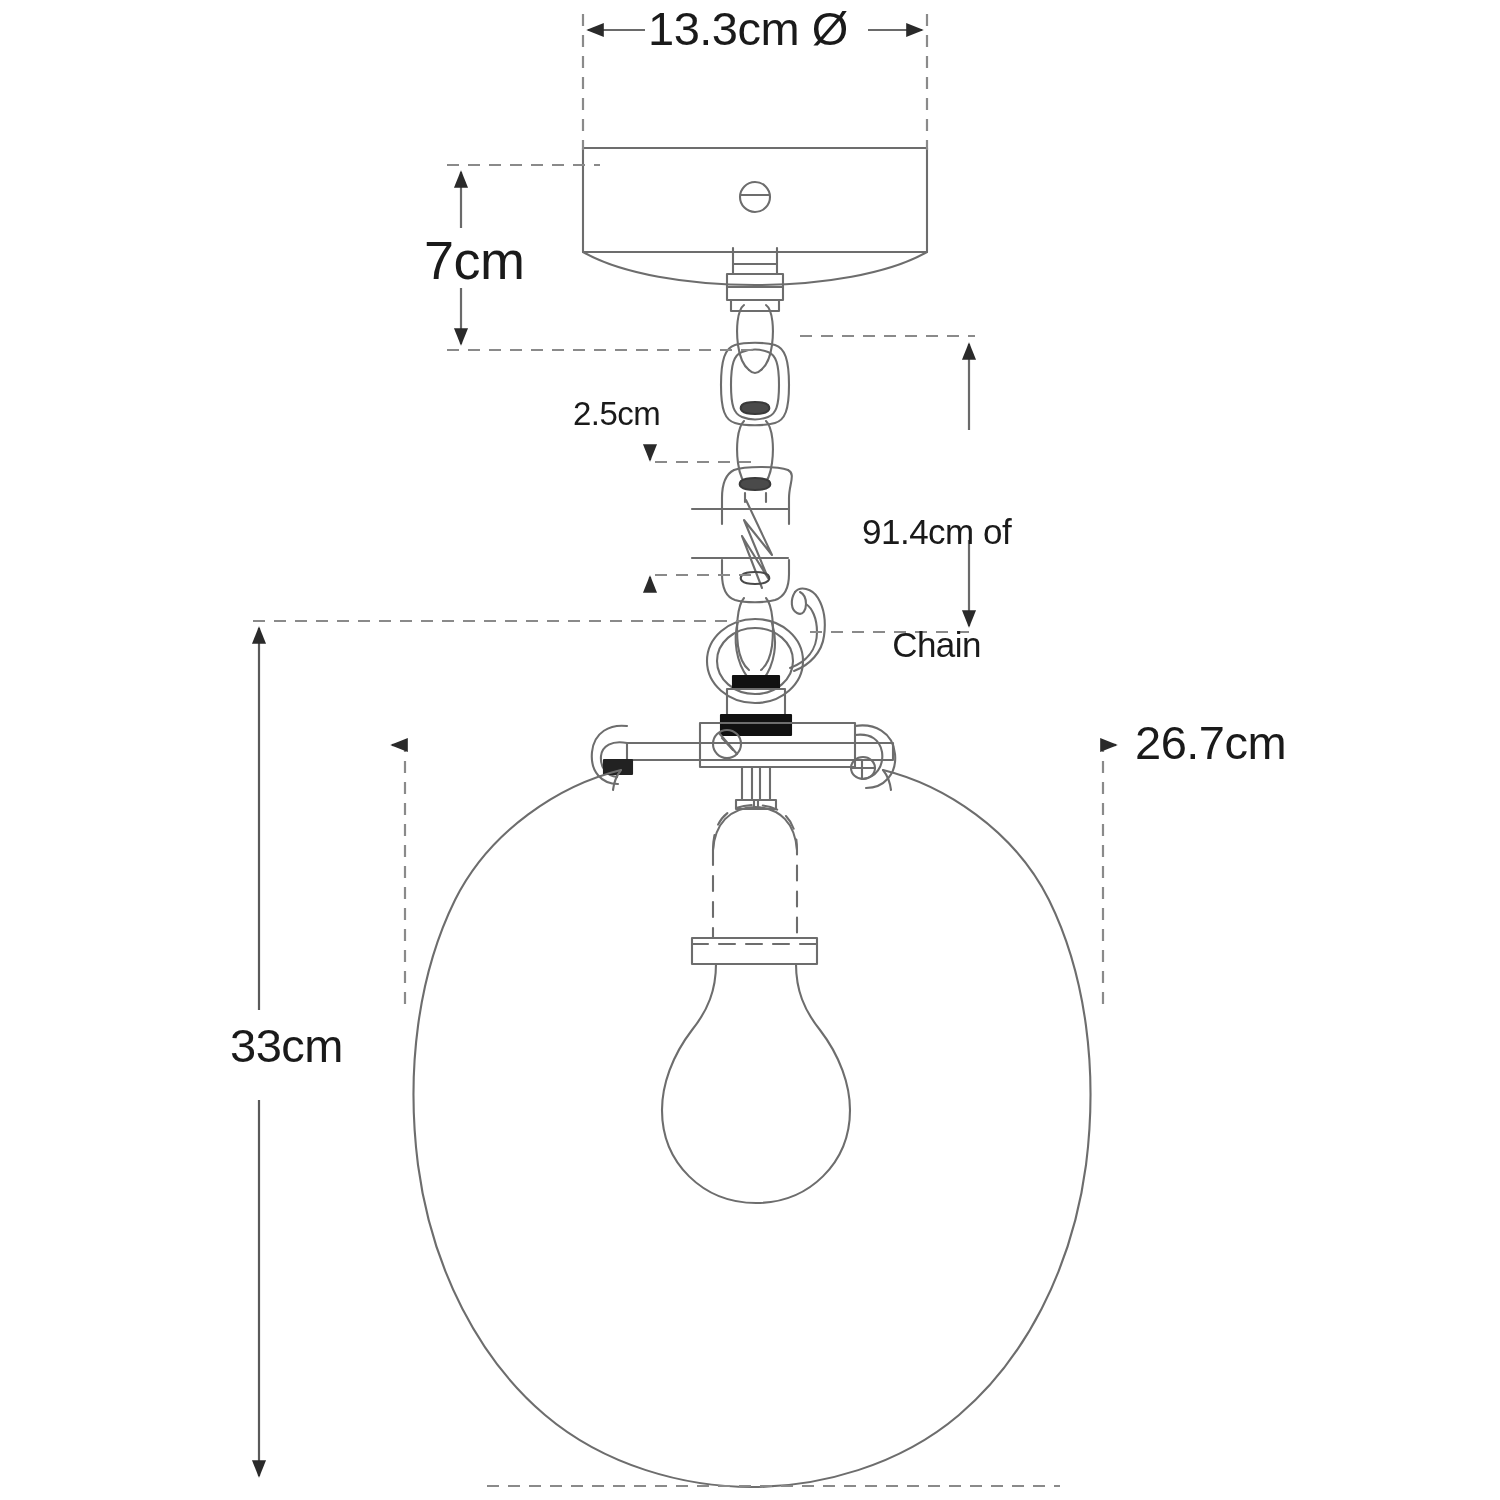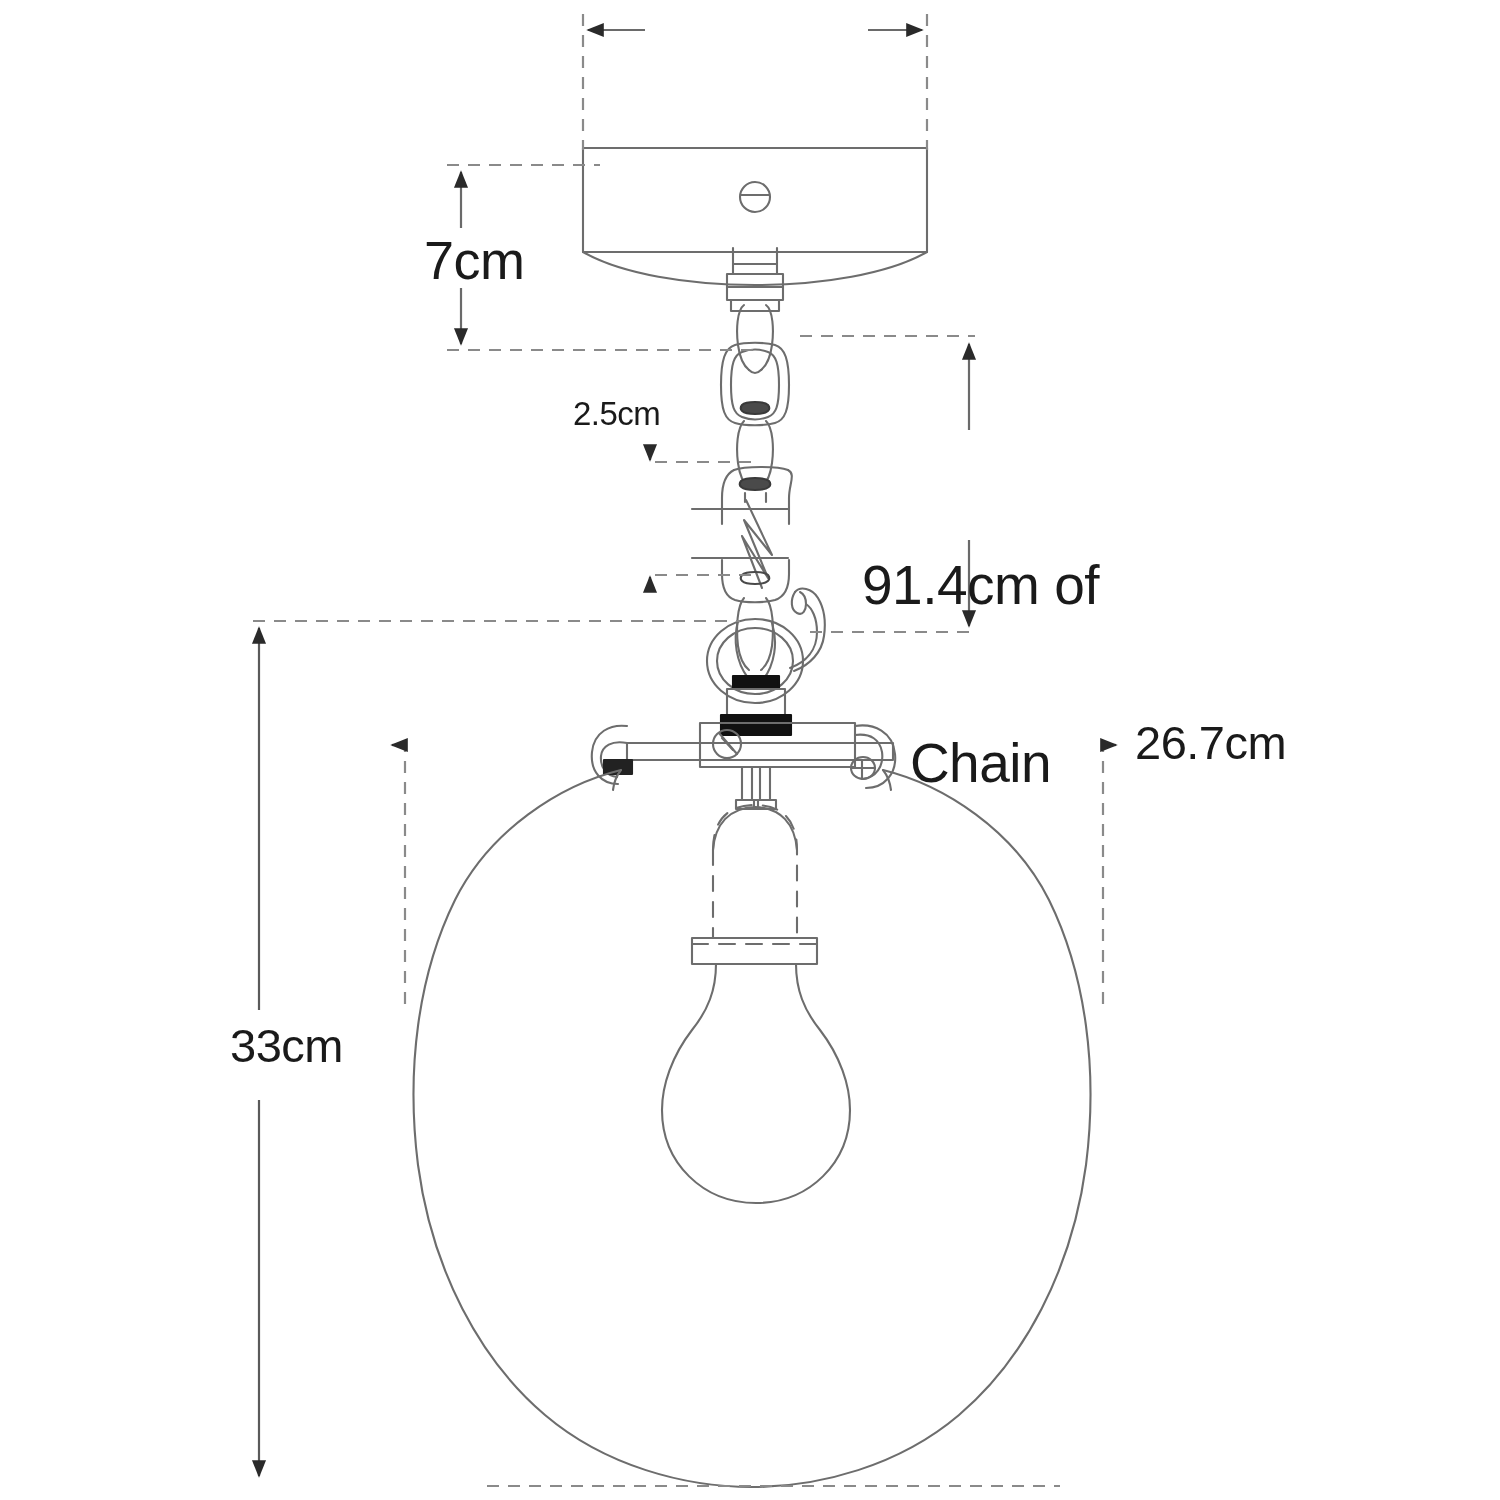--- a/index.html
+++ b/index.html
@@ -26,21 +26,21 @@
     position: absolute;
     color: #1a1a1a;
     font-family: "Liberation Sans", sans-serif;
     white-space: pre;
     line-height: 1.08;
     letter-spacing: -0.5px;
   }
   .lbl-dia   { left: 648px;  top: 4px;    font-size: 47px; }
   .lbl-7cm   { left: 424px;  top: 231px;  font-size: 54px; }
   .lbl-25    { left: 573px;  top: 396px;  font-size: 33px; }
-  .lbl-chain { left: 862px;  top: 437px;  font-size: 55px; text-align: center; }
+  .lbl-chain { left: 862px;  top: 437px;  font-size: 35px; text-align: center; }
   .lbl-267   { left: 1135px; top: 718px;  font-size: 47px; }
   .lbl-33    { left: 230px;  top: 1021px; font-size: 47px; }
 </style>
 </head>
 <body>
 
 <div id="sheet">
 
   <svg width="1500" height="1500" viewBox="0 0 1500 1500">
     <defs>
@@ -250,20 +250,21 @@
 
       <g stroke="#8a8a8a" stroke-width="2.2" fill="none">
         <line x1="253" y1="621" x2="740" y2="621" stroke-dasharray="12 9"></line>
         <line x1="487" y1="1486" x2="1060" y2="1486" stroke-dasharray="12 9"></line>
         <line x1="259" y1="1010" x2="259" y2="628" stroke="#5a5a5a" marker-end="url(#ahEnd)"></line>
         <line x1="259" y1="1100" x2="259" y2="1476" stroke="#5a5a5a" marker-end="url(#ahEnd)"></line>
       </g>
     </g>
   </svg>
 
+  <div class="dim-label lbl-dia">13.3cm Ø</div>
 
   <div class="dim-label lbl-7cm">7cm</div>
 
   <div class="dim-label lbl-25">2.5cm</div>
 
   <div class="dim-label lbl-chain">
     <div>91.4cm of</div>
     <div>Chain</div>
   </div>
 

